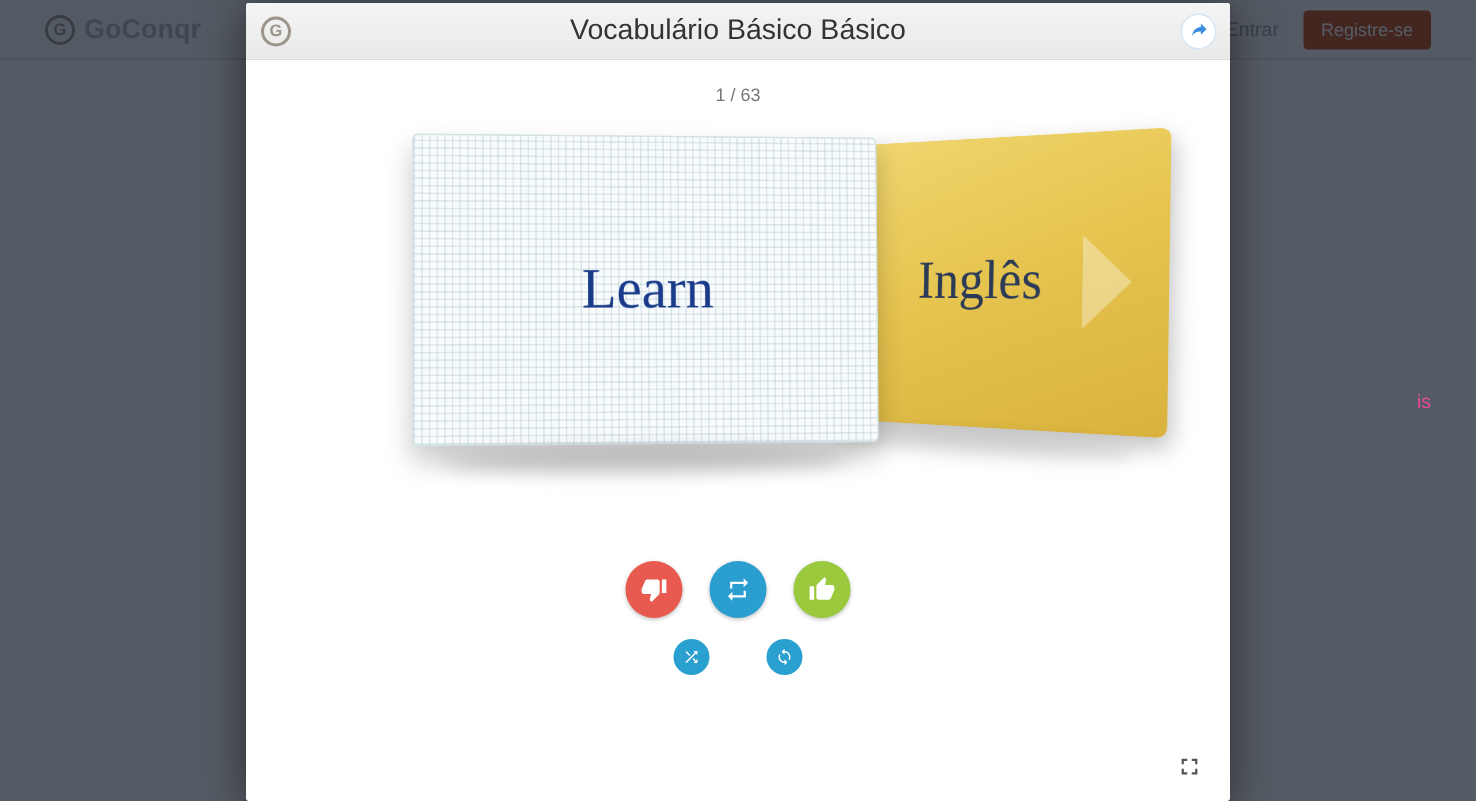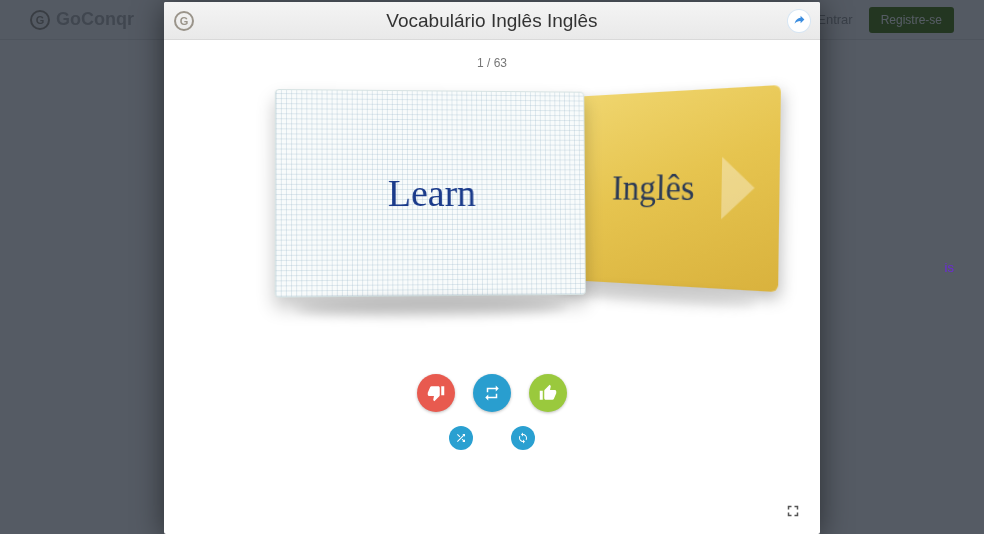--- a/index.html
+++ b/index.html
@@ -19,21 +19,21 @@
       border-bottom: 1px solid #e6e6e6;
       display: flex;
       align-items: center;
       padding: 0 30px;
       gap: 25px;
       color: #9a9a9a;
       font-size: 13px;
     }
     .bg-logo { font-weight: 600; font-size: 18px; color: #b5b5b5; margin-right: 120px; display:flex; align-items:center; gap:6px;}
     .bg-right { margin-left:auto; display:flex; align-items:center; gap:16px;}
-    .bg-register { background:#4d7c0f; color:#fff; padding:6px 12px; border-radius:3px; font-size:12px;}
+    .bg-register { background:#c2410c; color:#fff; padding:6px 12px; border-radius:3px; font-size:12px;}
     .overlay {
       position: absolute;
       inset: 0;
       background: rgba(20,28,40,0.72);
     }
     .modal {
       position: absolute;
       top: 2px;
       left: 164px;
       width: 656px;
@@ -173,21 +173,21 @@
       font-size:11px;
     }
     .expand {
       position:absolute;
       right: 18px; bottom: 14px;
       width:18px; height:18px;
       color:#555;
     }
     svg { display:block; }
     .bg-text-right {
-      position:absolute; right:30px; top:260px; color:#6d28d9; font-size:13px;
+      position:absolute; right:30px; top:260px; color:#ec4899; font-size:13px;
     }
   </style>
 </head>
 <body>
 
 <div class="bg-header">
   <div class="bg-logo">
     <span class="brand-icon">G</span>
     <span>GoConqr</span>
   </div>
@@ -199,21 +199,21 @@
     <span class="bg-register">Registre-se</span>
   </div>
 </div>
 
 <div class="overlay"></div>
 <div class="bg-text-right">is</div>
 
 <div class="modal">
   <div class="modal-header">
     <div class="brand-icon">G</div>
-    <div class="modal-title">Vocabulário Inglês Inglês</div>
+    <div class="modal-title">Vocabulário Básico Básico</div>
     <div class="share-icon">
       <svg width="13" height="13" viewBox="0 0 24 24">
           <path fill="currentColor" d="M14 3v4C7 8 4 13 3 18c2.5-3.5 6-5.1 11-5.1V17l7-7-7-7z"></path>
         </svg>
     </div>
   </div>
   <div class="modal-body">
     <div class="counter">1 / 63</div>
 
     <div class="card-area">

